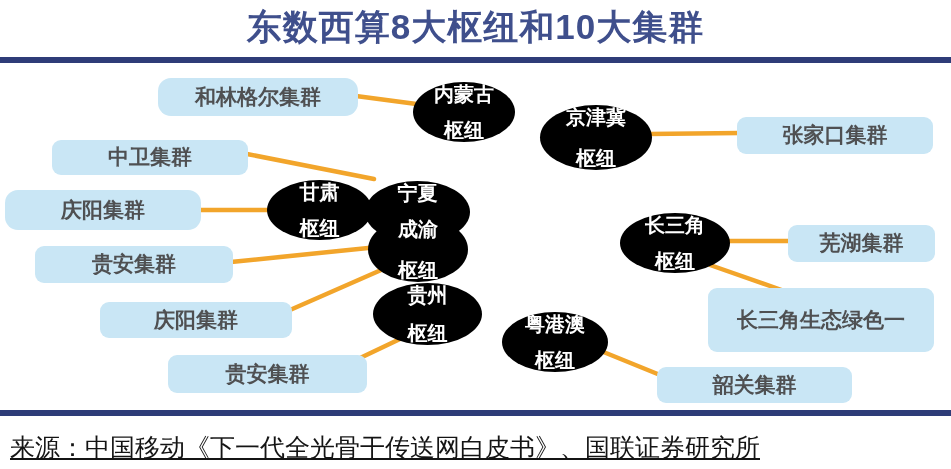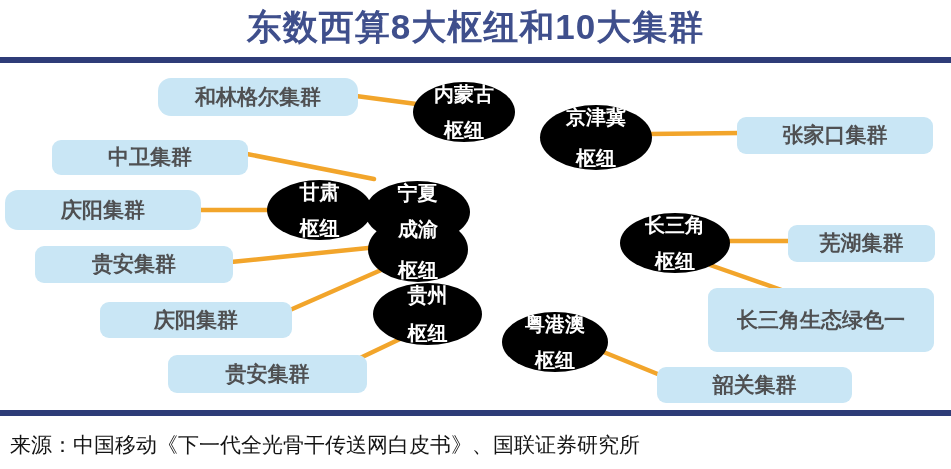--- a/index.html
+++ b/index.html
@@ -11,21 +11,21 @@
   .title {
     position:absolute; top:4px; left:0; width:951px;
     text-align:center; font-size:35px; font-weight:bold;
     color:#3f4f8c; letter-spacing:1px;
   }
   .rule { position:absolute; left:0; width:951px; background:#2e3c78; }
   .rule-top { top:57px; height:6px; }
   .rule-bottom { top:410px; height:6px; }
   .source {
     position:absolute; top:431px; left:10px;
-    font-size:21px; color:#141414;
+    font-size:25px; color:#141414;text-decoration:underline;
   }
   svg.edges { position:absolute; top:0; left:0; z-index:1; }
   .cluster {
     position:absolute; z-index:2;
     background:#c9e6f5; border-radius:9px;
     display:flex; align-items:center; justify-content:center;
     font-size:21px; font-weight:bold; color:#4f5052;
     text-align:center; line-height:1.25;
   }
   .cluster.two-line { flex-direction:column; }

